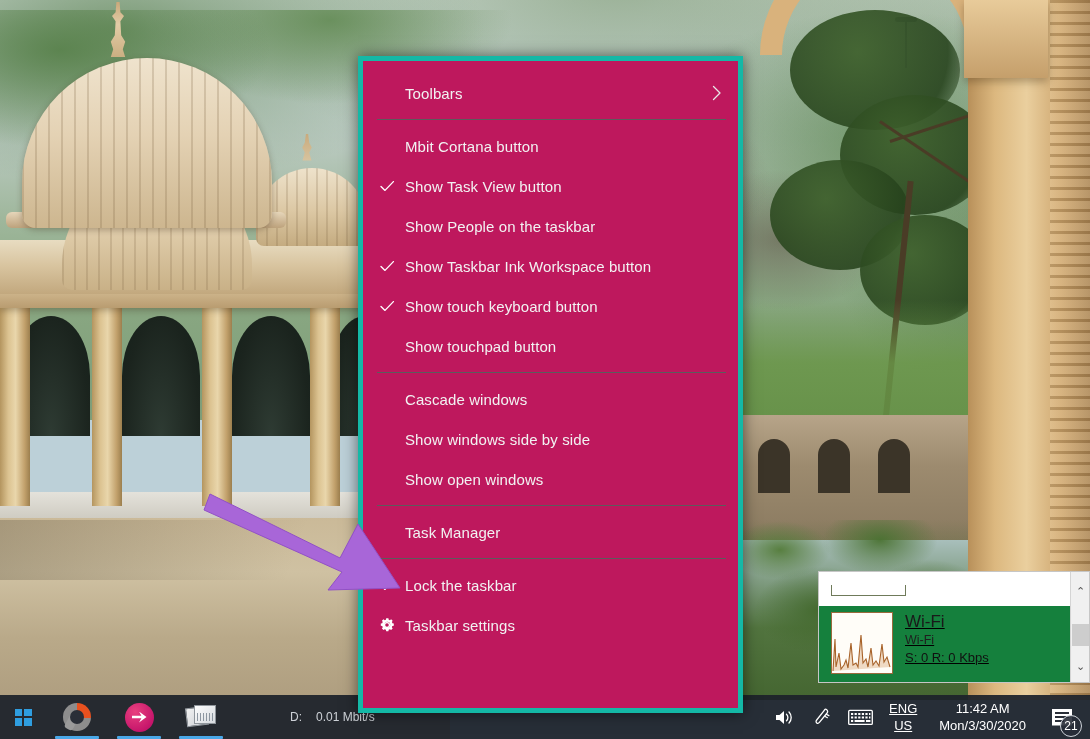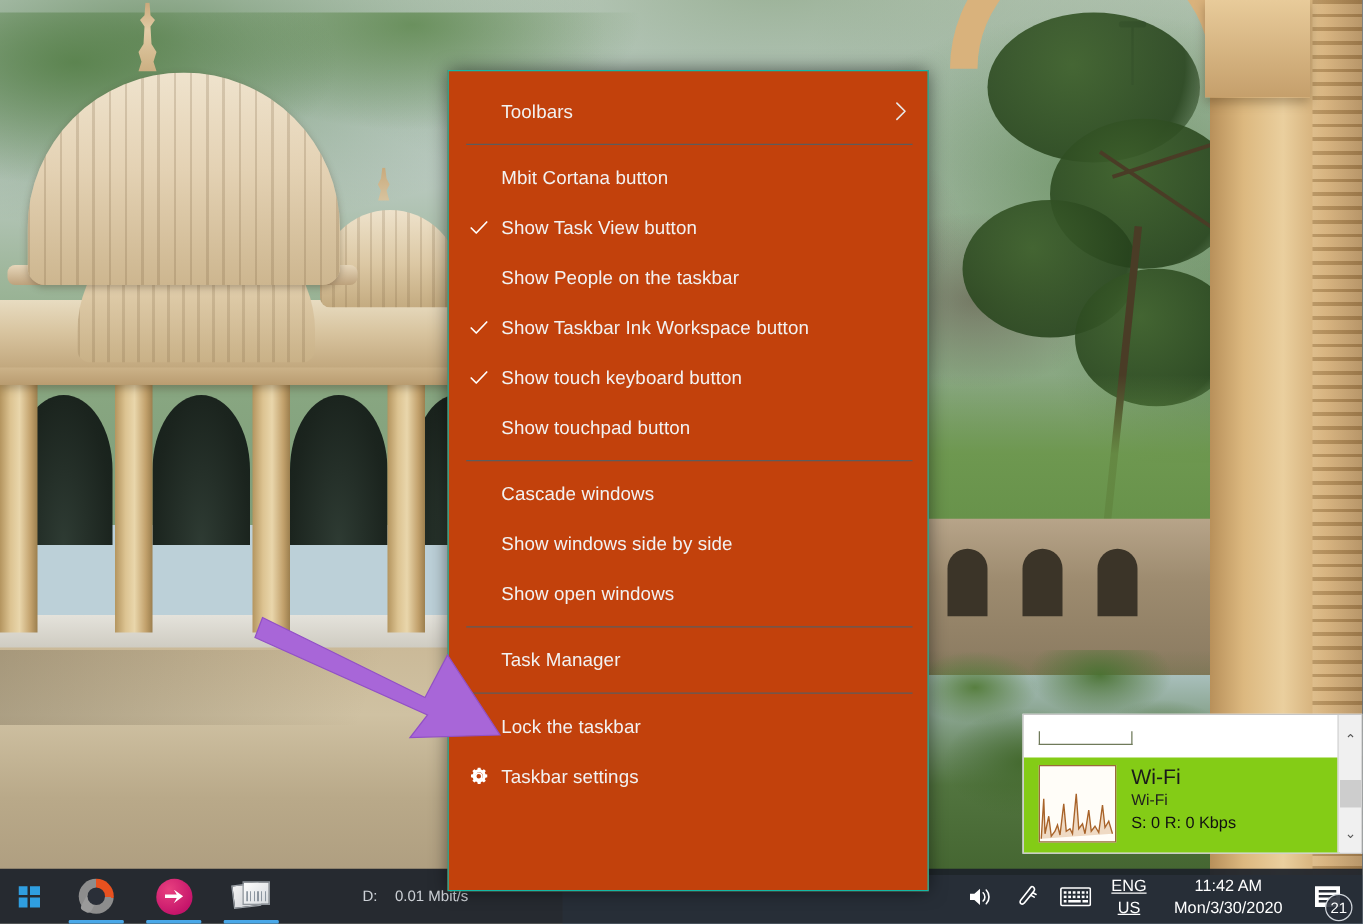--- a/index.html
+++ b/index.html
@@ -264,22 +264,22 @@
     color:#fff; font-size:12px; display:flex; align-items:center; justify-content:center;
   }
   .net-text {
     color:#dfe3e8; font-size:12px; display:flex; gap:14px; align-items:center;
     padding:0 6px; opacity:.9;
   }
 
   
   .ctx-menu {
     position:absolute; left:358px; top:56px; width:385px; height:657px;
-    background:#c2410c;
-    border:1px solid #14b8a6;
+    background:#be185d;
+    border:5px solid #14b8a6;
     box-shadow:0 0 14px rgba(0,0,0,.55);
     z-index:40;
     padding:0;
     color:#ffffff;
   }
   .ctx-item {
     position:relative; height:40px;
     display:flex; align-items:center;
     font-size:15px; color:#f2f2f2;
     padding-left:42px; padding-right:18px;
@@ -316,21 +316,21 @@
     z-index:45; overflow:hidden;
     font-family:"Liberation Sans", sans-serif;
   }
   .np-head { height:33px; position:relative; background:#ffffff; }
   .np-head-box {
     position:absolute; left:12px; top:13px; width:75px; height:11px;
     border:1px solid #6f7a5a; border-top:none;
   }
   .np-row {
     position:absolute; left:0; top:34px; width:253px; height:78px;
-    background:#84cc16; display:flex; align-items:flex-start; padding:6px 0 0 12px; gap:12px;
+    background:#15803d; display:flex; align-items:flex-start; padding:6px 0 0 12px; gap:12px;text-decoration:underline;
   }
   .np-graph {
     width:62px; height:62px; background:#fffdf8; border:1px solid #9a6a3c;
     position:relative; overflow:hidden;
   }
   .np-graph svg { display:block; }
   .np-info { display:flex; flex-direction:column; }
   .np-title { font-size:17px; color:#1a1a1a; line-height:20px; }
   .np-sub { font-size:12.5px; color:#1f1f1f; line-height:17px; }
   .np-rate { font-size:13px; color:#111; line-height:18px; }

